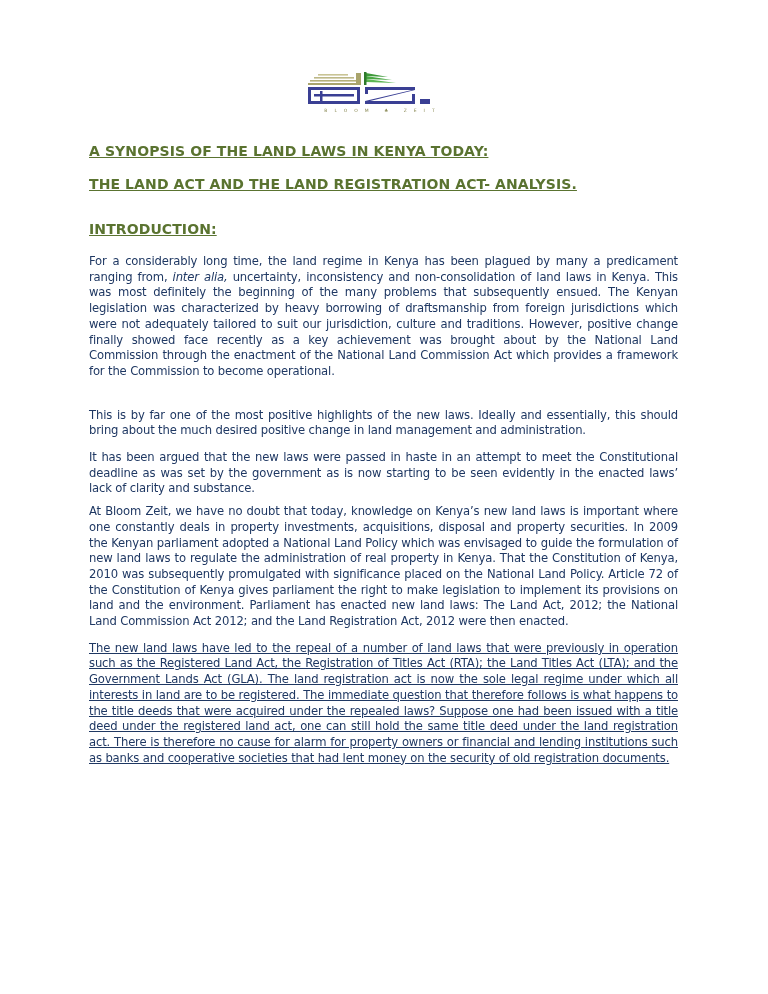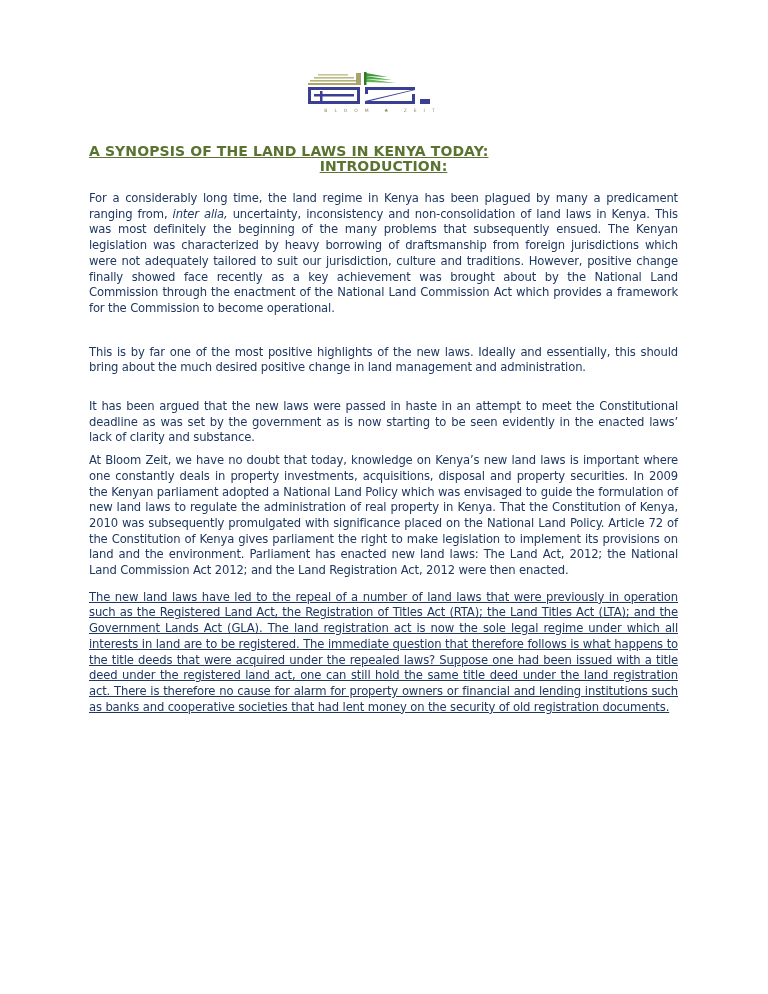--- a/index.html
+++ b/index.html
@@ -44,34 +44,34 @@
       font-weight: bold;
       font-size: 14px;
       color: #5a7330;
       text-decoration: underline;
       margin: 0;
       line-height: 14px;
       letter-spacing: 0.1px;
     }
     .heading.h1 { margin-top: 0; }
     .heading.h2 { margin-top: 19px; }
-    .heading.h3 { margin-top: 1px; text-align: center; }
+    .heading.h3 { margin-top: 31px; }
     .para {
       font-family: "DejaVu Sans", sans-serif;
       font-size: 11.6px;
       line-height: 15.7px;
       color: #1f3863;
       text-align: justify;
       margin: 0;
       letter-spacing: -0.15px;
       word-spacing: 0px;
     }
     .para.p1 { margin-top: 18px; }
     .para.p2 { margin-top: 28px; }
-    .para.p3 { margin-top: 23px; }
+    .para.p3 { margin-top: 11px; }
     .para.p4 { margin-top: 7px; }
     .para.p5 { margin-top: 11px; text-decoration: underline; }
     .para em { font-style: italic; }
   </style>
 </head>
 <body>
 
 <div class="logo">
   <svg width="150" height="36" viewBox="0 0 150 36">
 
@@ -99,20 +99,21 @@
     <rect x="57" y="15" width="3" height="7" fill="#3a3f94"></rect>
     <rect x="104" y="22" width="3" height="7" fill="#3a3f94"></rect>
 
     <rect x="112" y="27" width="10" height="5" fill="#3a3f94"></rect>
   </svg>
   <div class="logo-caption">BLOOM ♣ ZEIT</div>
 </div>
 
 <div class="content">
   <p class="heading h1">A SYNOPSIS OF THE LAND LAWS IN KENYA TODAY:</p>
+  <p class="heading h2">THE LAND ACT AND THE LAND REGISTRATION ACT- ANALYSIS.</p>
   <p class="heading h3">INTRODUCTION:</p>
 
   <p class="para p1"><span>For a considerably long time, the land regime in Kenya has been plagued by many a predicament ranging from, </span><em>inter alia,</em><span> uncertainty, inconsistency and non-consolidation of land laws in Kenya. This was most definitely the beginning of the many problems that subsequently ensued. The Kenyan legislation was characterized by heavy borrowing of draftsmanship from foreign jurisdictions which were not adequately tailored to suit our jurisdiction, culture and traditions. However, positive change finally showed face recently as a key achievement was brought about by the National Land Commission through the enactment of the National Land Commission Act which provides a framework for the Commission to become operational.</span></p>
 
   <p class="para p2">This is by far one of the most positive highlights of the new laws. Ideally and essentially, this should bring about the much desired positive change in land management and administration.</p>
   <p class="para p3">It has been argued that the new laws were passed in haste in an attempt to meet the Constitutional deadline as was set by the government as is now starting to be seen evidently in the enacted laws’ lack of clarity and substance.</p>
   <p class="para p4">At Bloom Zeit, we have no doubt that today, knowledge on Kenya’s new land laws is important where one constantly deals in property investments, acquisitions, disposal and property securities. In 2009 the Kenyan parliament adopted a National Land Policy which was envisaged to guide the formulation of new land laws to regulate the administration of real property in Kenya. That the Constitution of Kenya, 2010 was subsequently promulgated with significance placed on the National Land Policy. Article 72 of the Constitution of Kenya gives parliament the right to make legislation to implement its provisions on land and the environment. Parliament has enacted new land laws: The Land Act, 2012; the National Land Commission Act 2012; and the Land Registration Act, 2012 were then enacted.</p>
   <p class="para p5">The new land laws have led to the repeal of a number of land laws that were previously in operation such as the Registered Land Act, the Registration of Titles Act (RTA); the Land Titles Act (LTA); and the Government Lands Act (GLA). The land registration act is now the sole legal regime under which all interests in land are to be registered. The immediate question that therefore follows is what happens to the title deeds that were acquired under the repealed laws? Suppose one had been issued with a title deed under the registered land act, one can still hold the same title deed under the land registration act. There is therefore no cause for alarm for property owners or financial and lending institutions such as banks and cooperative societies that had lent money on the security of old registration documents.</p>
 </div>
 

